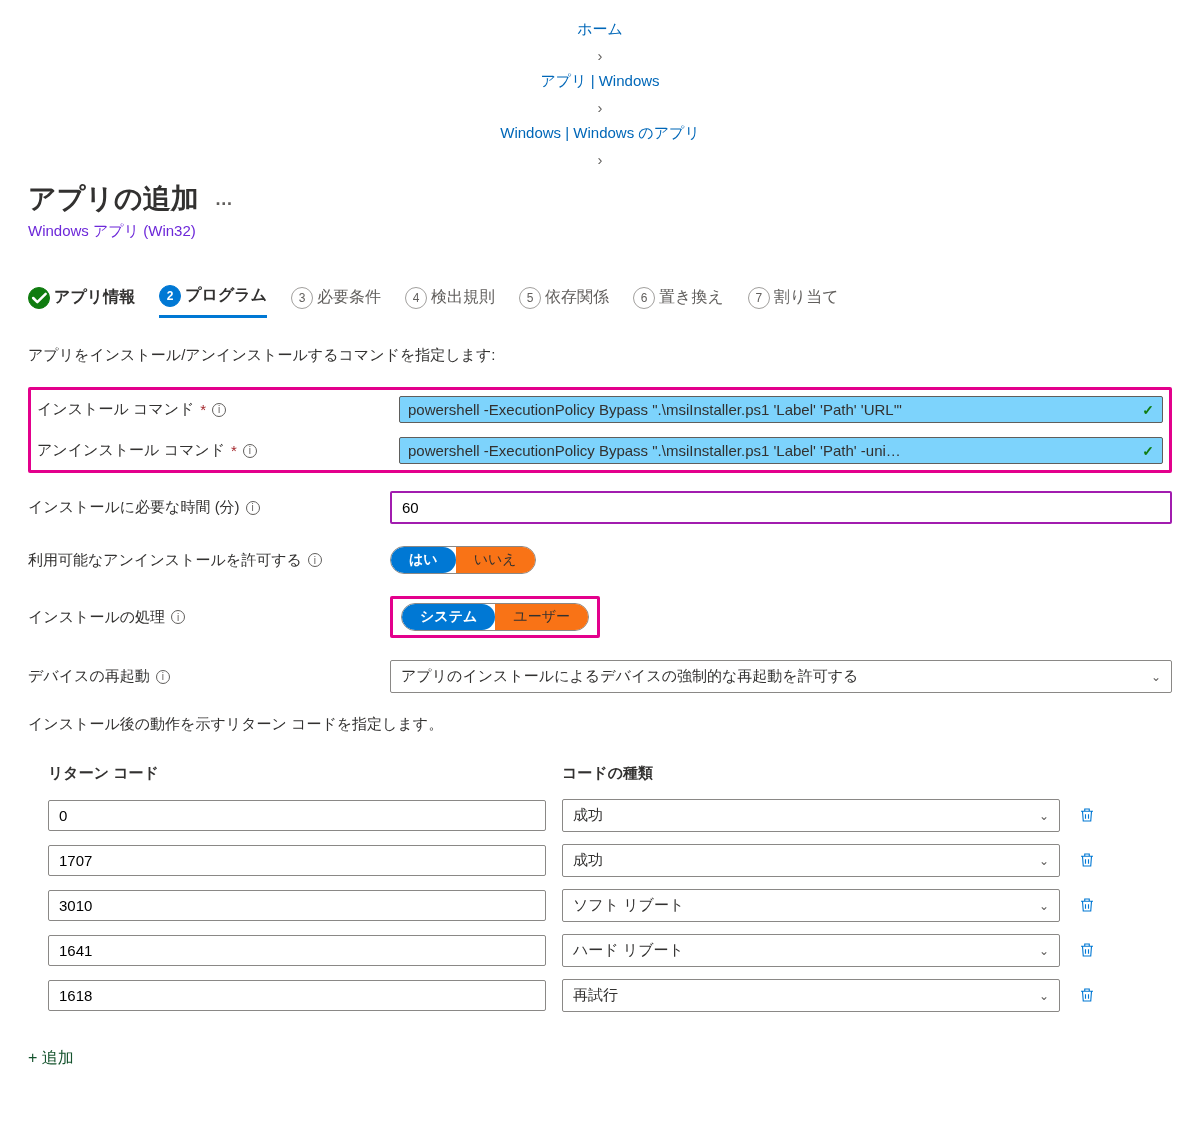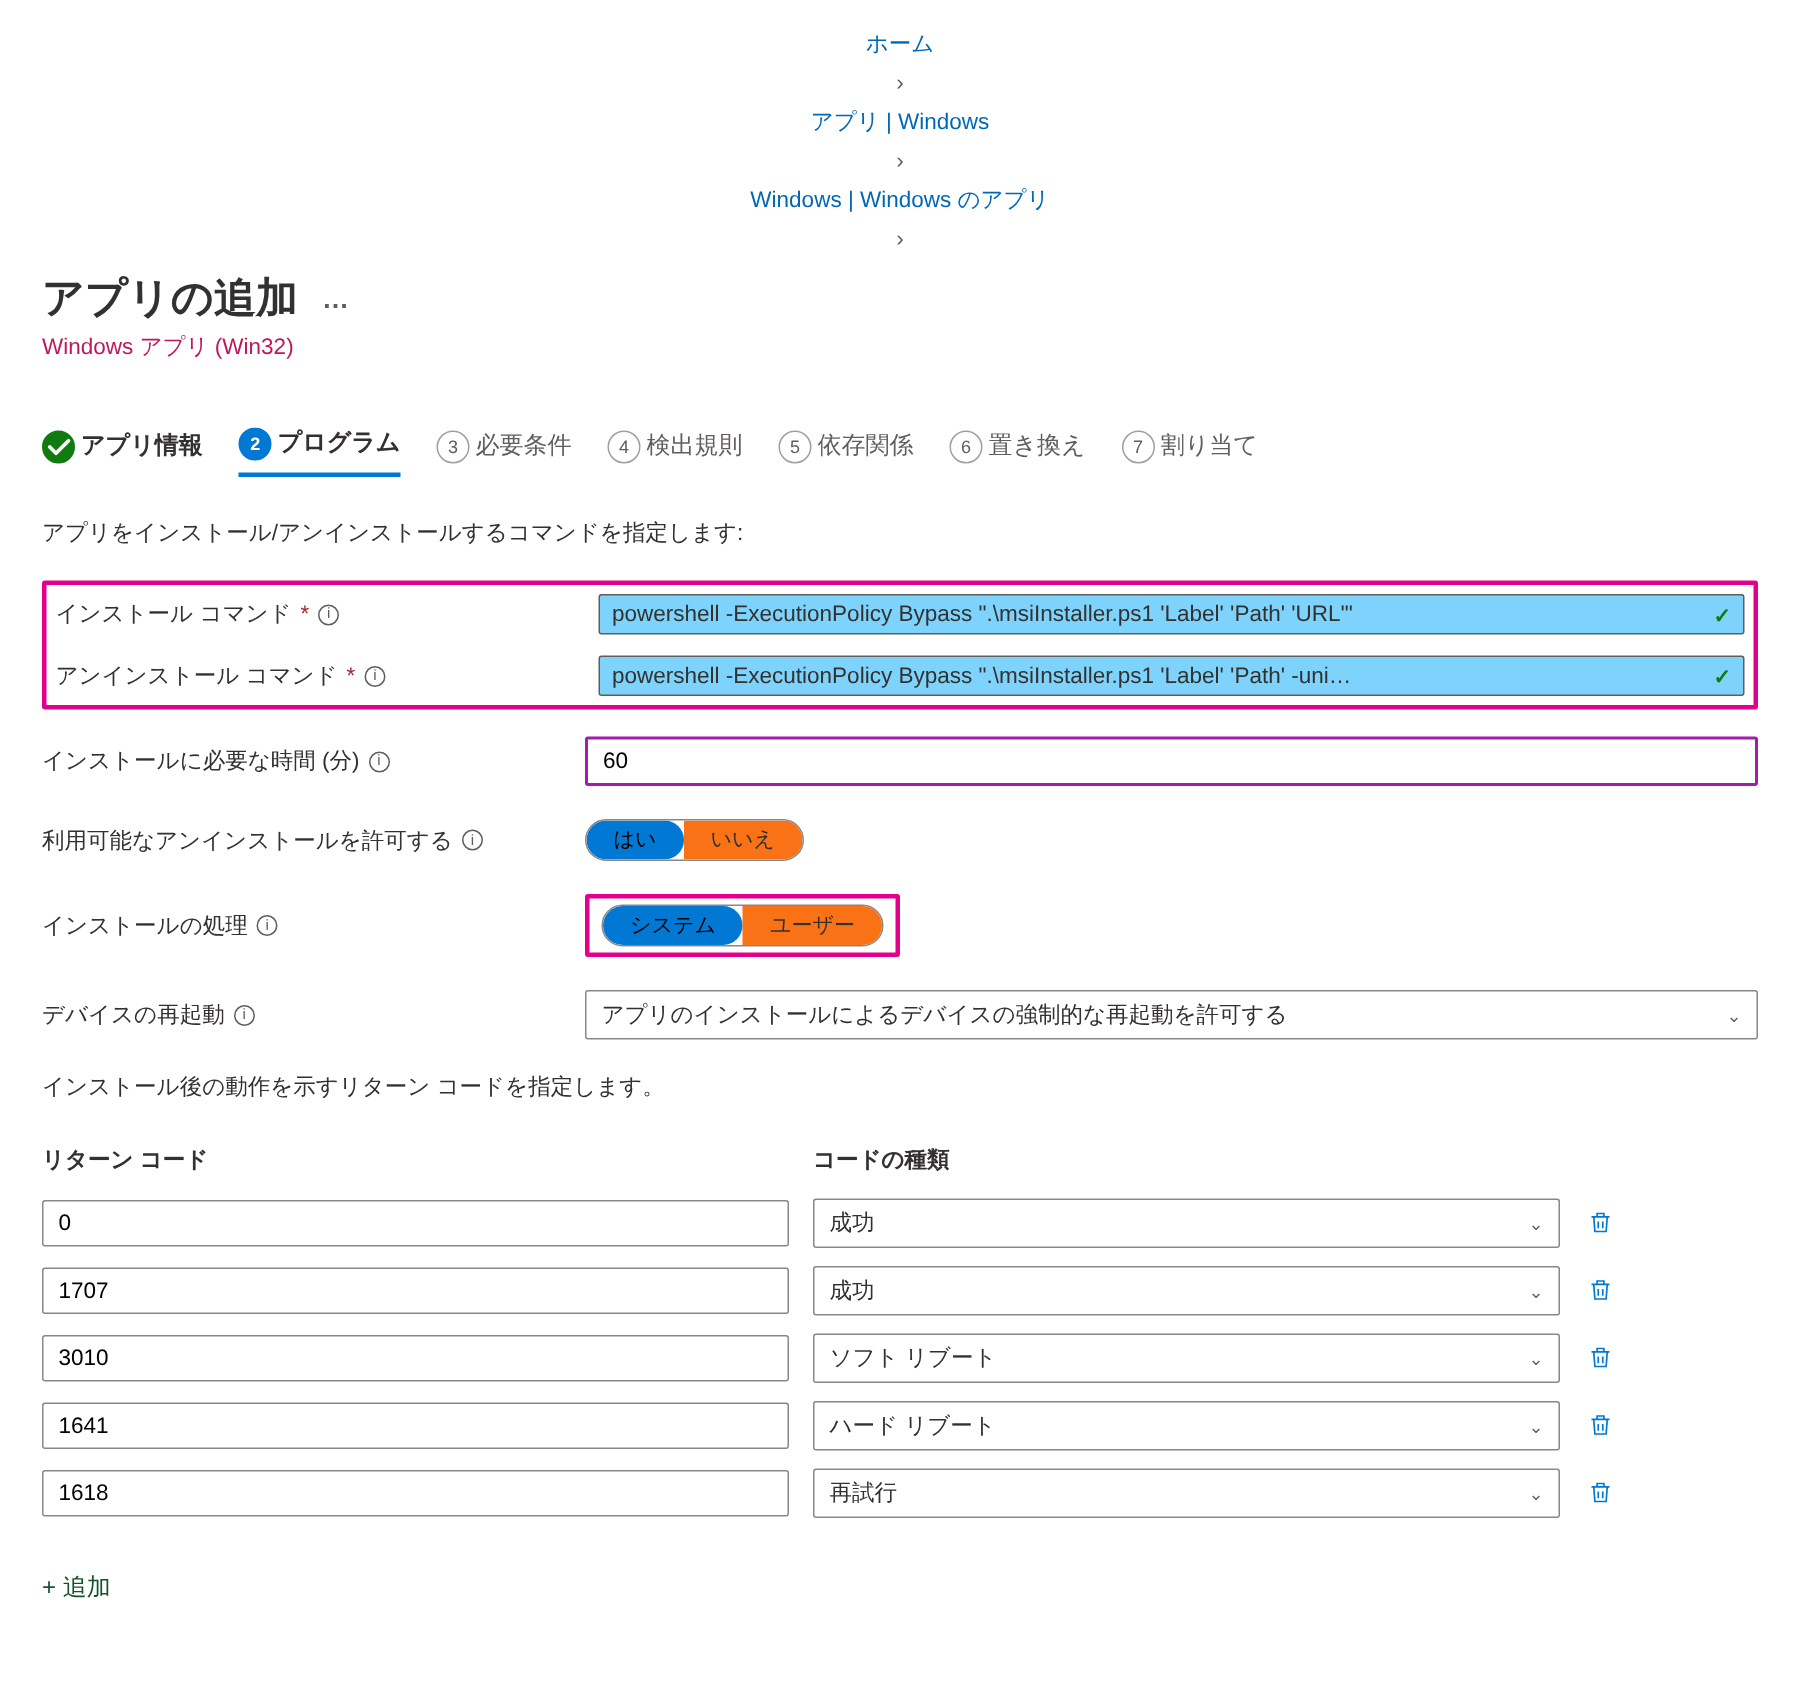--- a/index.html
+++ b/index.html
@@ -2,21 +2,21 @@
 <html><head>
   <meta charset="utf-8">
   <style>
     * { box-sizing: border-box; margin: 0; padding: 0; }
     body { font-family: "Segoe UI", "Yu Gothic UI", sans-serif; font-size: 14px; color: #323130; padding: 20px 28px; background: #fff; width: 1200px; }
     a { color: #0067b8; text-decoration: none; }
     .breadcrumb { display: flex; align-items: center; gap: 8px; font-size: 15px; margin-bottom: 12px; flex-direction: column; }
     .breadcrumb .sep { color: #605e5c; }
     .page-title { font-size: 28px; font-weight: 600; margin-bottom: 4px; display: flex; align-items: center; gap: 16px; }
     .page-title .dots { color: #605e5c; font-size: 18px; letter-spacing: 2px; cursor: pointer; }
-    .page-subtitle { font-size: 15px; color: #be185d; margin-bottom: 44px; }
+    .page-subtitle { font-size: 15px; color: #6d28d9; margin-bottom: 44px; }
     .tabs { display: flex; gap: 24px; border-bottom: none; margin-bottom: 28px; align-items: center; overflow: hidden; }
     .tab { display: flex; gap: 4px; padding-bottom: 8px; font-size: 16px; color: #605e5c; cursor: pointer; white-space: nowrap; }
     .tab .badge { width: 22px; height: 22px; border-radius: 50%; display: inline-flex; align-items: center; justify-content: center; font-size: 12px; border: 1px solid #a19f9d; color: #605e5c; }
     .tab.completed .badge { background: #107c10; border-color: #107c10; color: #fff; }
     .tab.completed { color: #323130; font-weight: 600; }
     .tab.active .badge { background: #0078d4; border-color: #0078d4; color: #fff; }
     .tab.active { color: #323130; font-weight: 600; border-bottom: 3px solid #0078d4; }
     .section-text { font-size: 15px; margin-bottom: 22px; }
     .form-row { display: flex; align-items: center; margin-bottom: 22px; }
     .form-label { width: 362px; font-size: 15px; display: flex; align-items: center; gap: 6px; }
@@ -26,24 +26,24 @@
     input[type="text"].txt { width: 100%; padding: 6px 10px; font-size: 15px; border: 2px solid #a21caf; border-radius: 2px; font-family: inherit; }
     .highlight-box { border: 3px solid #e3008c; padding: 6px; border-radius: 2px; margin-bottom: 18px; }
     .highlight-box .form-row { margin-bottom: 14px; }
     .highlight-box .form-row:last-child { margin-bottom: 0; }
     .highlight-inline { border: 3px solid #e3008c; padding: 4px 8px; display: inline-block; border-radius: 2px; }
     .validated-input { display: flex; align-items: center; border: 1px solid #605e5c; border-radius: 2px; padding: 4px 8px; background: #7dd3fc; }
     .validated-input .val { flex: 1; white-space: nowrap; overflow: hidden; text-overflow: ellipsis; font-size: 15px; }
     .validated-input .check { color: #107c10; font-weight: bold; margin-left: 6px; }
     .toggle-group { display: inline-flex; border: 1px solid #8a8886; border-radius: 14px; overflow: hidden; font-size: 14px; }
     .toggle-btn { padding: 4px 18px; background: #f97316; cursor: pointer; }
-    .toggle-btn.selected { background: #0078d4; color: #000000; border-radius: 14px; font-weight: 400; }
+    .toggle-btn.selected { background: #0078d4; color: #ffffff; border-radius: 14px; font-weight: 700; }
     .select-box { width: 100%; display: flex; align-items: center; justify-content: space-between; border: 1px solid #8a8886; border-radius: 2px; padding: 6px 10px; font-size: 15px; cursor: pointer; background: #fff; }
     .select-box .chev { font-size: 12px; color: #605e5c; }
-    .table-wrap { margin-top: 8px; }
+    .table-wrap { margin-left: 20px; margin-top: 8px; }
     .table-head { display: flex; gap: 16px; padding: 8px 0 16px 0; font-size: 15px; font-weight: 600; }
     .col-code { width: 498px; }
     .col-type { width: 498px; }
     .col-del { width: 30px; }
     .table-row { display: flex; gap: 16px; align-items: center; margin-bottom: 12px; }
     .table-row input.txt { border: 1px solid #8a8886; }
     .table-row .select-box { }
     .del-btn { width: 22px; height: 22px; display: inline-flex; align-items: center; justify-content: center; cursor: pointer; color: #0078d4; }
     .add-link { color: #14532d; font-size: 16px; margin-top: 24px; display: inline-block; cursor: pointer; }
     svg.check-icon { width: 20px; height: 20px; }

